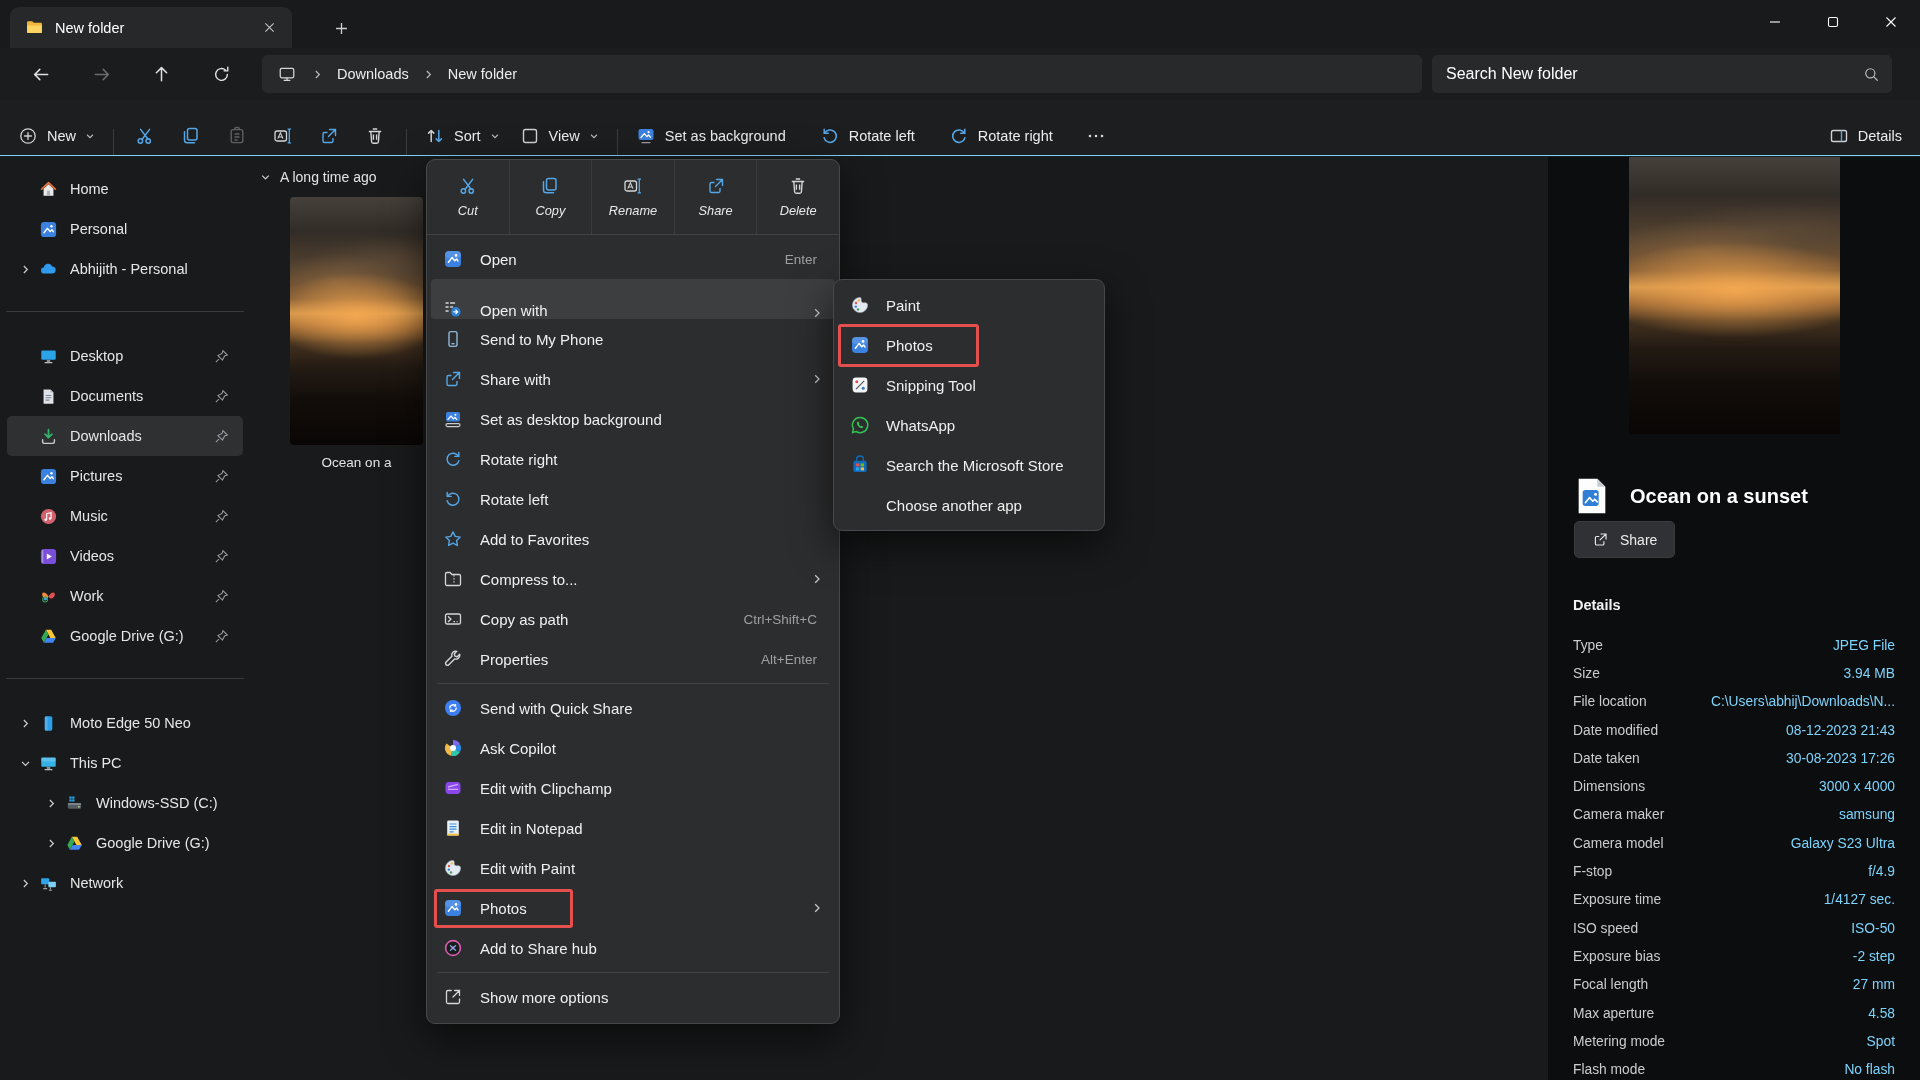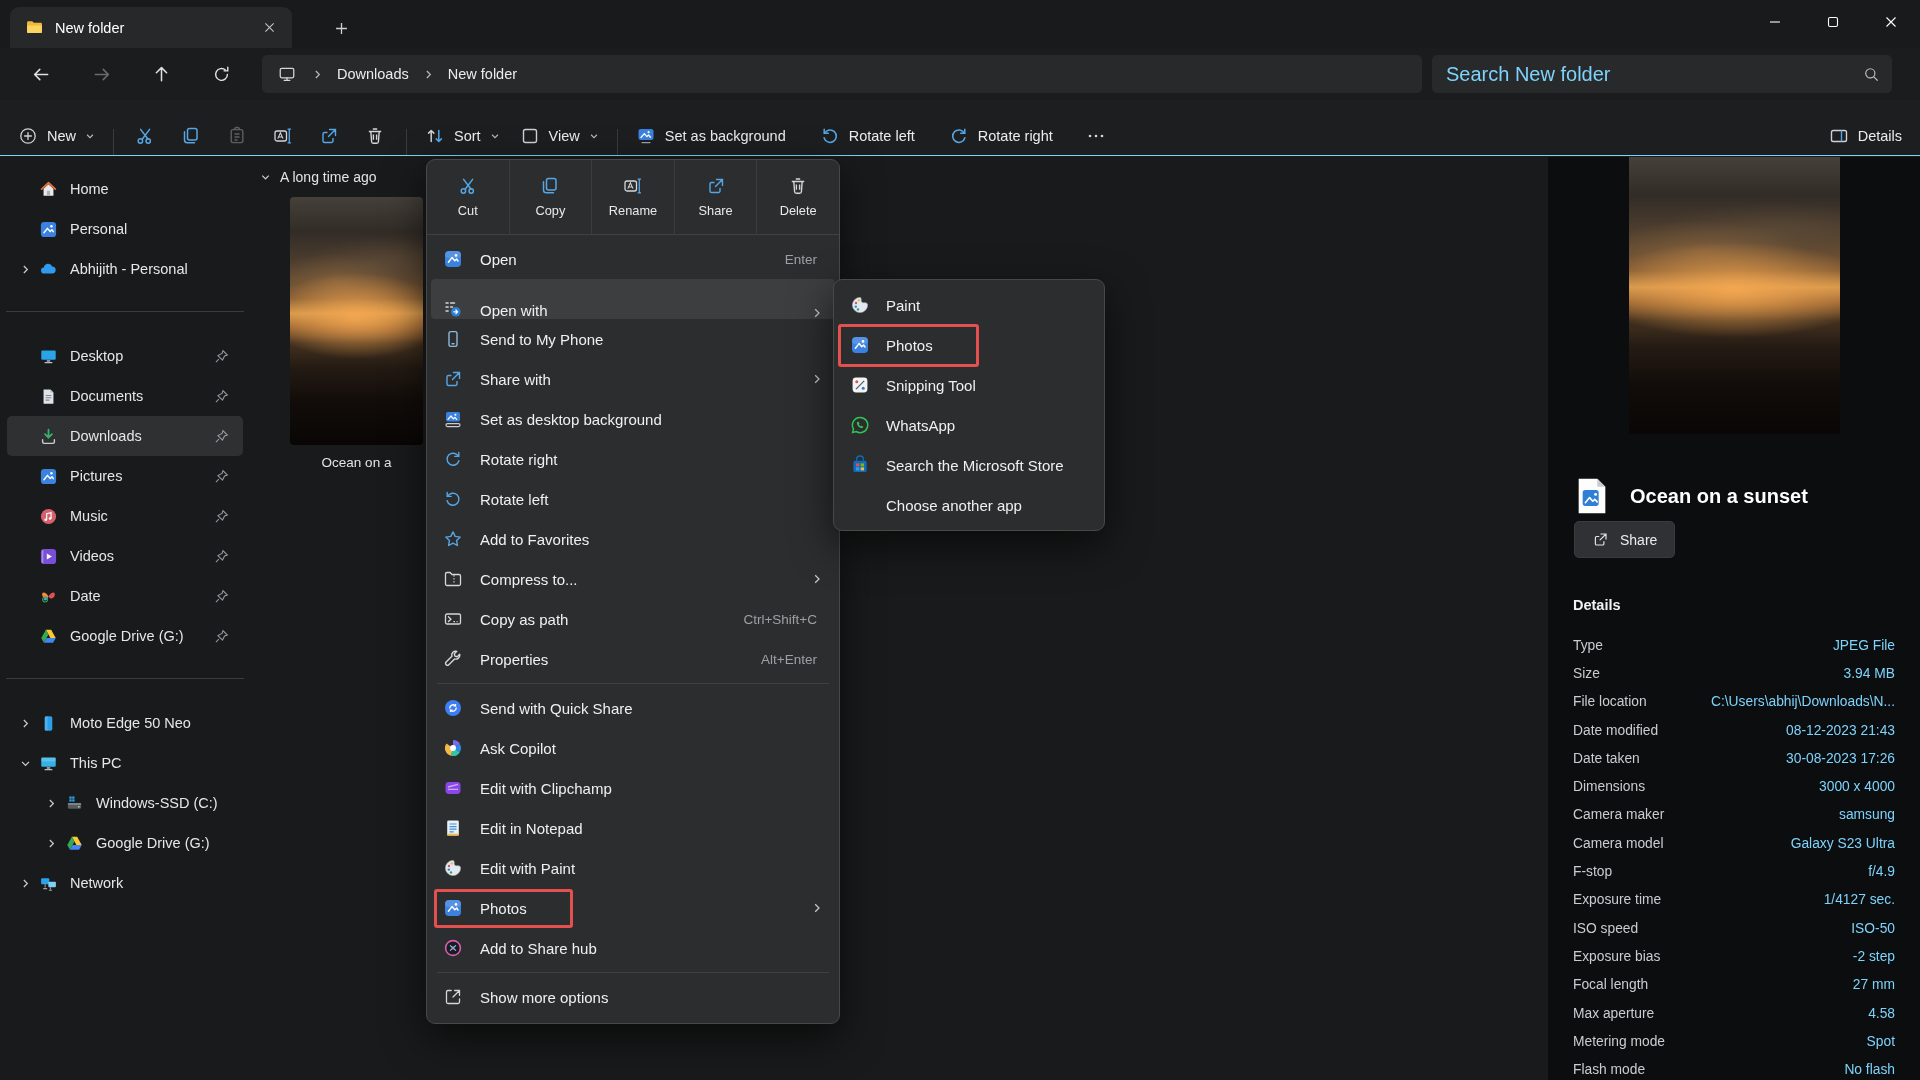--- a/index.html
+++ b/index.html
@@ -24,21 +24,21 @@
   
   .navbar{position:absolute;left:0;top:48px;width:100%;height:52px;background:#1b1c1d;display:flex;align-items:center;}
   .navbtn{width:38px;height:38px;margin-left:22px;display:flex;align-items:center;justify-content:center;border-radius:4px;color:#e0e0e0;}
   .navbtn.disabled{color:#6a6d70;}
   .navbtn .icon{width:19px;height:19px;}
   .breadcrumb{margin-left:22px;width:1160px;height:38px;background:#28292b;border-radius:5px;display:flex;align-items:center;padding:0 12px;box-sizing:border-box;font-size:14.5px;color:#ececec;}
   .breadcrumb .icon.root{width:18px;height:18px;margin:0 6px 0 4px;}
   .crumb-sep{width:11px;height:11px;margin:0 10px;color:#b9bbbd;}
   .crumb{padding:3px 4px;border-radius:3px;}
   .searchbox{margin-left:10px;width:460px;height:38px;background:#28292b;border-radius:5px;display:flex;align-items:center;padding:0 12px 0 14px;box-sizing:border-box;}
-  .search-ph{flex:1;font-size:20px;color:#7dd3fc;}
+  .search-ph{flex:1;font-size:16px;color:#ffffff;}
   .searchbox .icon{width:17px;height:17px;}
 
   
   .toolbar{position:absolute;left:0;top:100px;width:100%;height:56px;background:#1d1e1f;border-bottom:1px solid #7dd3fc;display:flex;align-items:flex-end;padding:0 8px;box-sizing:border-box;}
   .tbtn{display:flex;align-items:center;gap:9px;height:38px;padding:0 10px;border-radius:4px;font-size:14.5px;color:#ececec;background:none;border:none;font-family:inherit;}
   .tbtn .icon{width:20px;height:20px;}
   .tbtn .caret{width:10px;height:10px;color:#b9bbbd;}
   .tbtn.icon-only{width:46px;justify-content:center;padding:0;}
   .tbtn.disabled{opacity:.45;}
   .tsep{width:1px;height:26px;background:#3a3b3d;margin:0 8px;flex:none;}
@@ -79,21 +79,21 @@
   .share-btn .icon{width:17px;height:17px;}
   .dp-heading{position:absolute;left:25px;top:440px;font-size:14.5px;font-weight:bold;color:#f2f2f2;}
   .dp-rows{position:absolute;left:25px;top:474px;width:322px;}
   .dp-row{display:flex;height:28.3px;align-items:center;font-size:13.8px;}
   .dp-row .dlabel{color:#cicfcf;color:#c9cdd0;white-space:nowrap;}
   .dp-row .dvalue{flex:1;text-align:right;color:#7dd3fc;white-space:nowrap;overflow:hidden;}
 
   
   .ctx-menu{position:absolute;left:426px;top:159px;width:414px;background:#2c2d2e;border:1px solid #47484a;border-radius:9px;box-shadow:0 14px 40px rgba(0,0,0,.6);box-sizing:border-box;padding-bottom:6px;z-index:20;}
   .qa-row{display:flex;height:74px;}
-  .qa{flex:1;display:flex;flex-direction:column;align-items:center;justify-content:center;gap:7px;border-left:1px solid #3a3b3c;}
+  .qa{flex:1;display:flex;flex-direction:column;align-items:center;justify-content:center;gap:7px;border-left:1px solid #3a3b3c;font-style:italic;}
   .qa:first-child{border-left:none;}
   .qa .icon{width:20px;height:20px;}
   .qa-label{font-size:12.8px;color:#e9e9e9;}
   .menu-sep{height:1px;background:#404143;margin:0 0 4px 0;}
   .menu-divider{height:1px;background:#404143;margin:4px 10px;}
   .menu-item{position:relative;display:flex;align-items:center;height:40px;margin:0 4px;border-radius:4px;padding:0 10px 0 12px;font-size:15px;color:#f0f0f0;}
   .menu-item.hl{background:#3d3e40;align-items:flex-end;}
   .menu-item .icon.mi{width:20px;height:20px;margin-right:17px;}
   .menu-item .mlabel{flex:1;white-space:nowrap;}
   .menu-item .shortcut{font-size:13.5px;color:#9da0a3;margin-right:8px;}
@@ -512,21 +512,21 @@
         <div class="side-item">
           <span class="expander"></span>
           <span class="icon sic">
             <svg viewBox="0 0 20 20">
               <path d="M10 10C7.2 4.4 2.4 4.6 3.4 8.8 4.2 12.2 8 13.6 10 10z" fill="#f08a3c"></path>
               <path d="M10 10c2.8-5.6 7.6-5.4 6.6-1.2-.8 3.4-4.6 4.8-6.6 1.2z" fill="#e05050"></path>
               <path d="M10 10c-1.6 4.4-5 5.4-5.2 2.4" fill="#3fa9f5"></path>
               <circle cx="6.4" cy="13.2" r="2.6" fill="none" stroke="#3f9d4f" stroke-width="1.1"></circle>
             </svg>
           </span>
-          <span class="side-label">Date</span>
+          <span class="side-label">Work</span>
           <span class="icon pin">
             <svg viewBox="0 0 16 16" fill="none" stroke="#a9adb2" stroke-width="1.2">
               <path d="M9.6 1.8 14.2 6.4l-2.9 1-2.3 4.4L4.2 7l4.4-2.3z"></path>
               <path d="M5.2 10.8 2 14"></path>
             </svg>
           </span>
         </div>
         <div class="side-item">
           <span class="expander"></span>
           <span class="icon sic">

